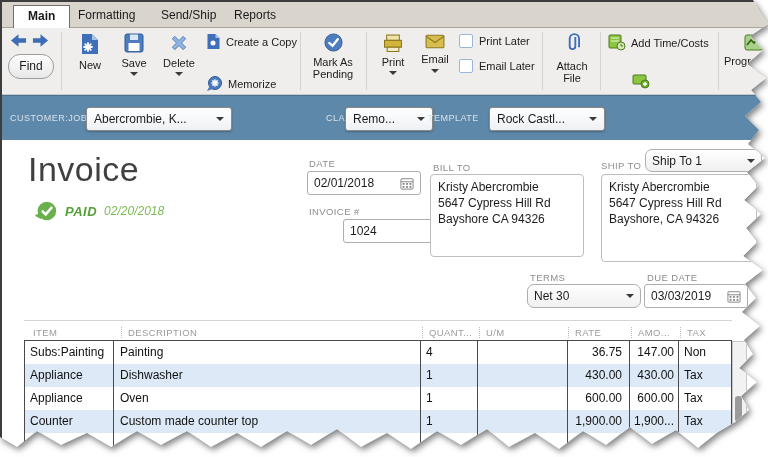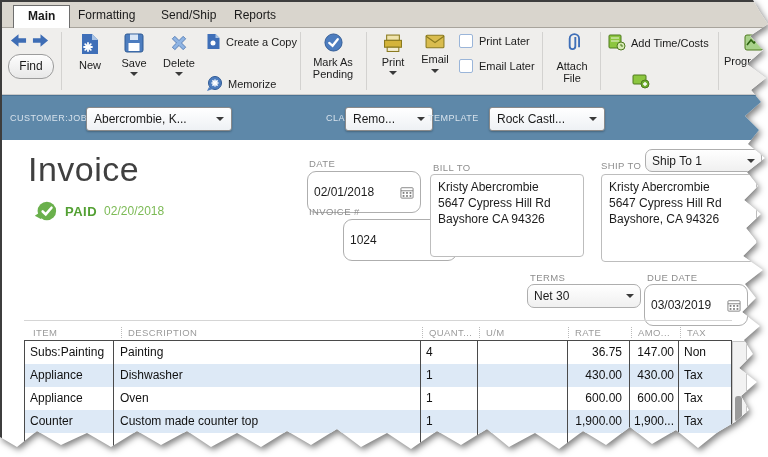--- a/index.html
+++ b/index.html
@@ -21,21 +21,21 @@
   .caret{width:0;height:0;border-left:4px solid transparent;border-right:4px solid transparent;border-top:4px solid #3a3a3a;}
   .checkbox{width:12px;height:12px;background:#fff;border:1px solid #9ab5d9;border-radius:2px;}
   .findbtn{left:6px;top:26px;width:44px;height:23px;background:linear-gradient(#fdfdfd,#e8e8e8);border:1px solid #9c9c9c;border-radius:12px;font-size:12px;color:#1c1c1c;text-align:center;line-height:23px;}
   
   .bluebar{left:2px;top:95px;width:766px;height:44px;background:#5e88a9;border-top:1px solid #4a7293;}
   .blbl{font-size:9px;letter-spacing:.5px;color:#d7e2ec;}
   .bselect{background:linear-gradient(#ffffff,#eef1f4);border:1px solid #8a8a8a;border-radius:3px;height:22px;display:flex;align-items:center;font-size:12px;color:#1b1b1b;padding:0 7px;box-shadow:0 1px 2px rgba(0,0,0,.25);}
   .bselect .caret{margin-left:auto;}
   
   .lbl{font-size:9.5px;letter-spacing:.4px;color:#8d8d8d;}
-  .input{background:#fff;border:1px solid #aeaeae;border-radius:9px;font-size:12px;color:#1c1c1c;display:flex;align-items:center;padding:9px 6px;}
+  .input{background:#fff;border:1px solid #aeaeae;border-radius:3px;font-size:12px;color:#1c1c1c;display:flex;align-items:center;padding:0 6px;}
   .addrbox{background:#fff;border:1px solid #bdbdbd;border-radius:4px;font-size:12px;color:#1c1c1c;line-height:16px;padding:4px 7px;}
   .select{background:linear-gradient(#ffffff,#f0f0f0);border:1px solid #aeaeae;border-radius:7px;display:flex;align-items:center;font-size:12px;color:#1c1c1c;padding:0 6px;}
   .select .caret{margin-left:auto;}
   .title{font-size:34px;color:#404040;letter-spacing:.5px;}
   .paid{font-size:13px;font-weight:bold;color:#53a033;letter-spacing:.5px;}
   .paiddate{font-size:12px;color:#7cba55;}
   
   .th{font-size:9.5px;color:#9b9b9b;letter-spacing:.4px;}
   .cell{font-size:12px;color:#111;line-height:23px;white-space:nowrap;overflow:hidden;}
   .vline{position:absolute;width:1px;background:#4a4a4a;}
@@ -216,21 +216,21 @@
     </div>
     <span class="abs blbl" style="left:426px;top:17px;">TEMPLATE</span>
     <div class="abs bselect" style="left:487px;top:11px;width:100px;">
       <span>Rock Castl...</span>
           <span class="caret"></span>
     </div>
   </div>
 
   <div class="abs title" style="left:28px;top:150px;text-align:center;">Invoice</div>
 
-  <div class="abs" style="left:32px;top:199px;display:flex;align-items:center;gap:7px;">
+  <div class="abs" style="left:32px;top:199px;display:flex;align-items:center;gap:7px;font-style:italic;">
     <svg width="26" height="24" viewBox="0 0 28 24">
           <circle cx="16" cy="12" r="10" fill="#6ab04c"></circle>
           <polygon points="3,17 10,12.5 10,21" fill="#6ab04c"></polygon>
           <path d="M11.5 12.5 L14.8 15.6 L21 8.5" stroke="#fff" stroke-width="2.8" fill="none" stroke-linecap="round"></path>
         </svg>
     <span class="paid">PAID</span>
     <span class="paiddate">02/20/2018</span>
   </div>
 
   <span class="abs lbl" style="left:309px;top:158px;">DATE</span>

